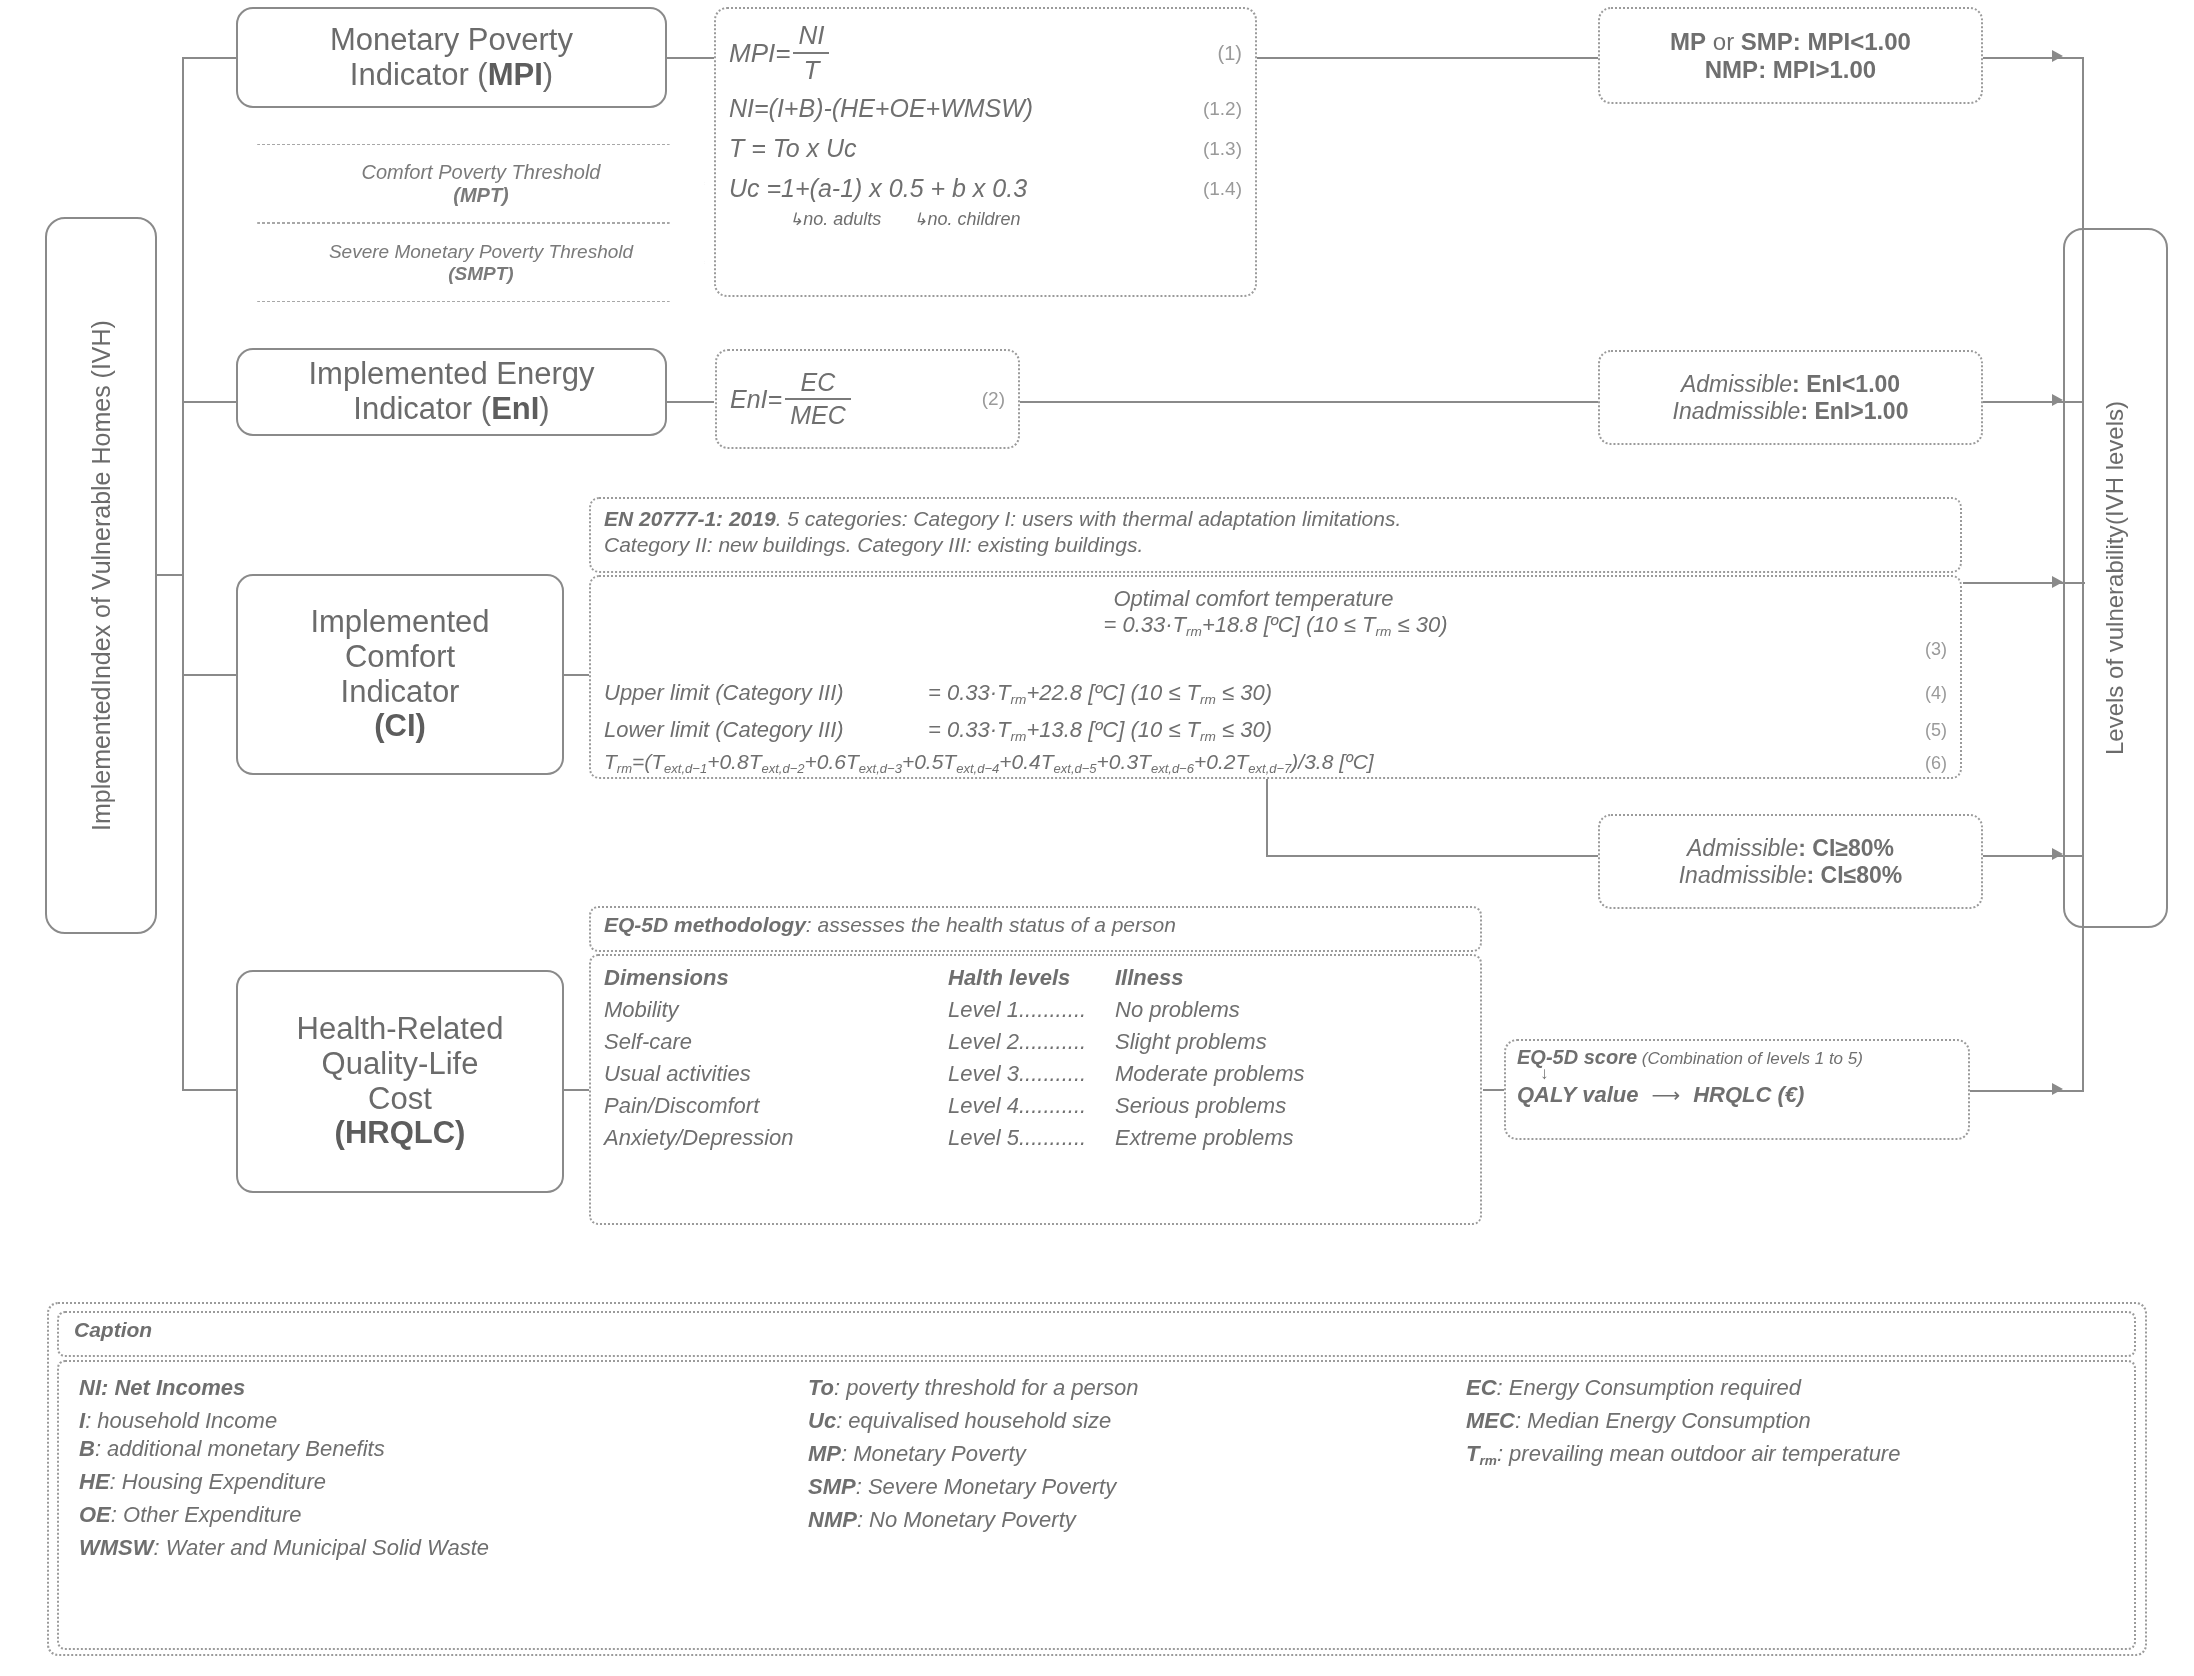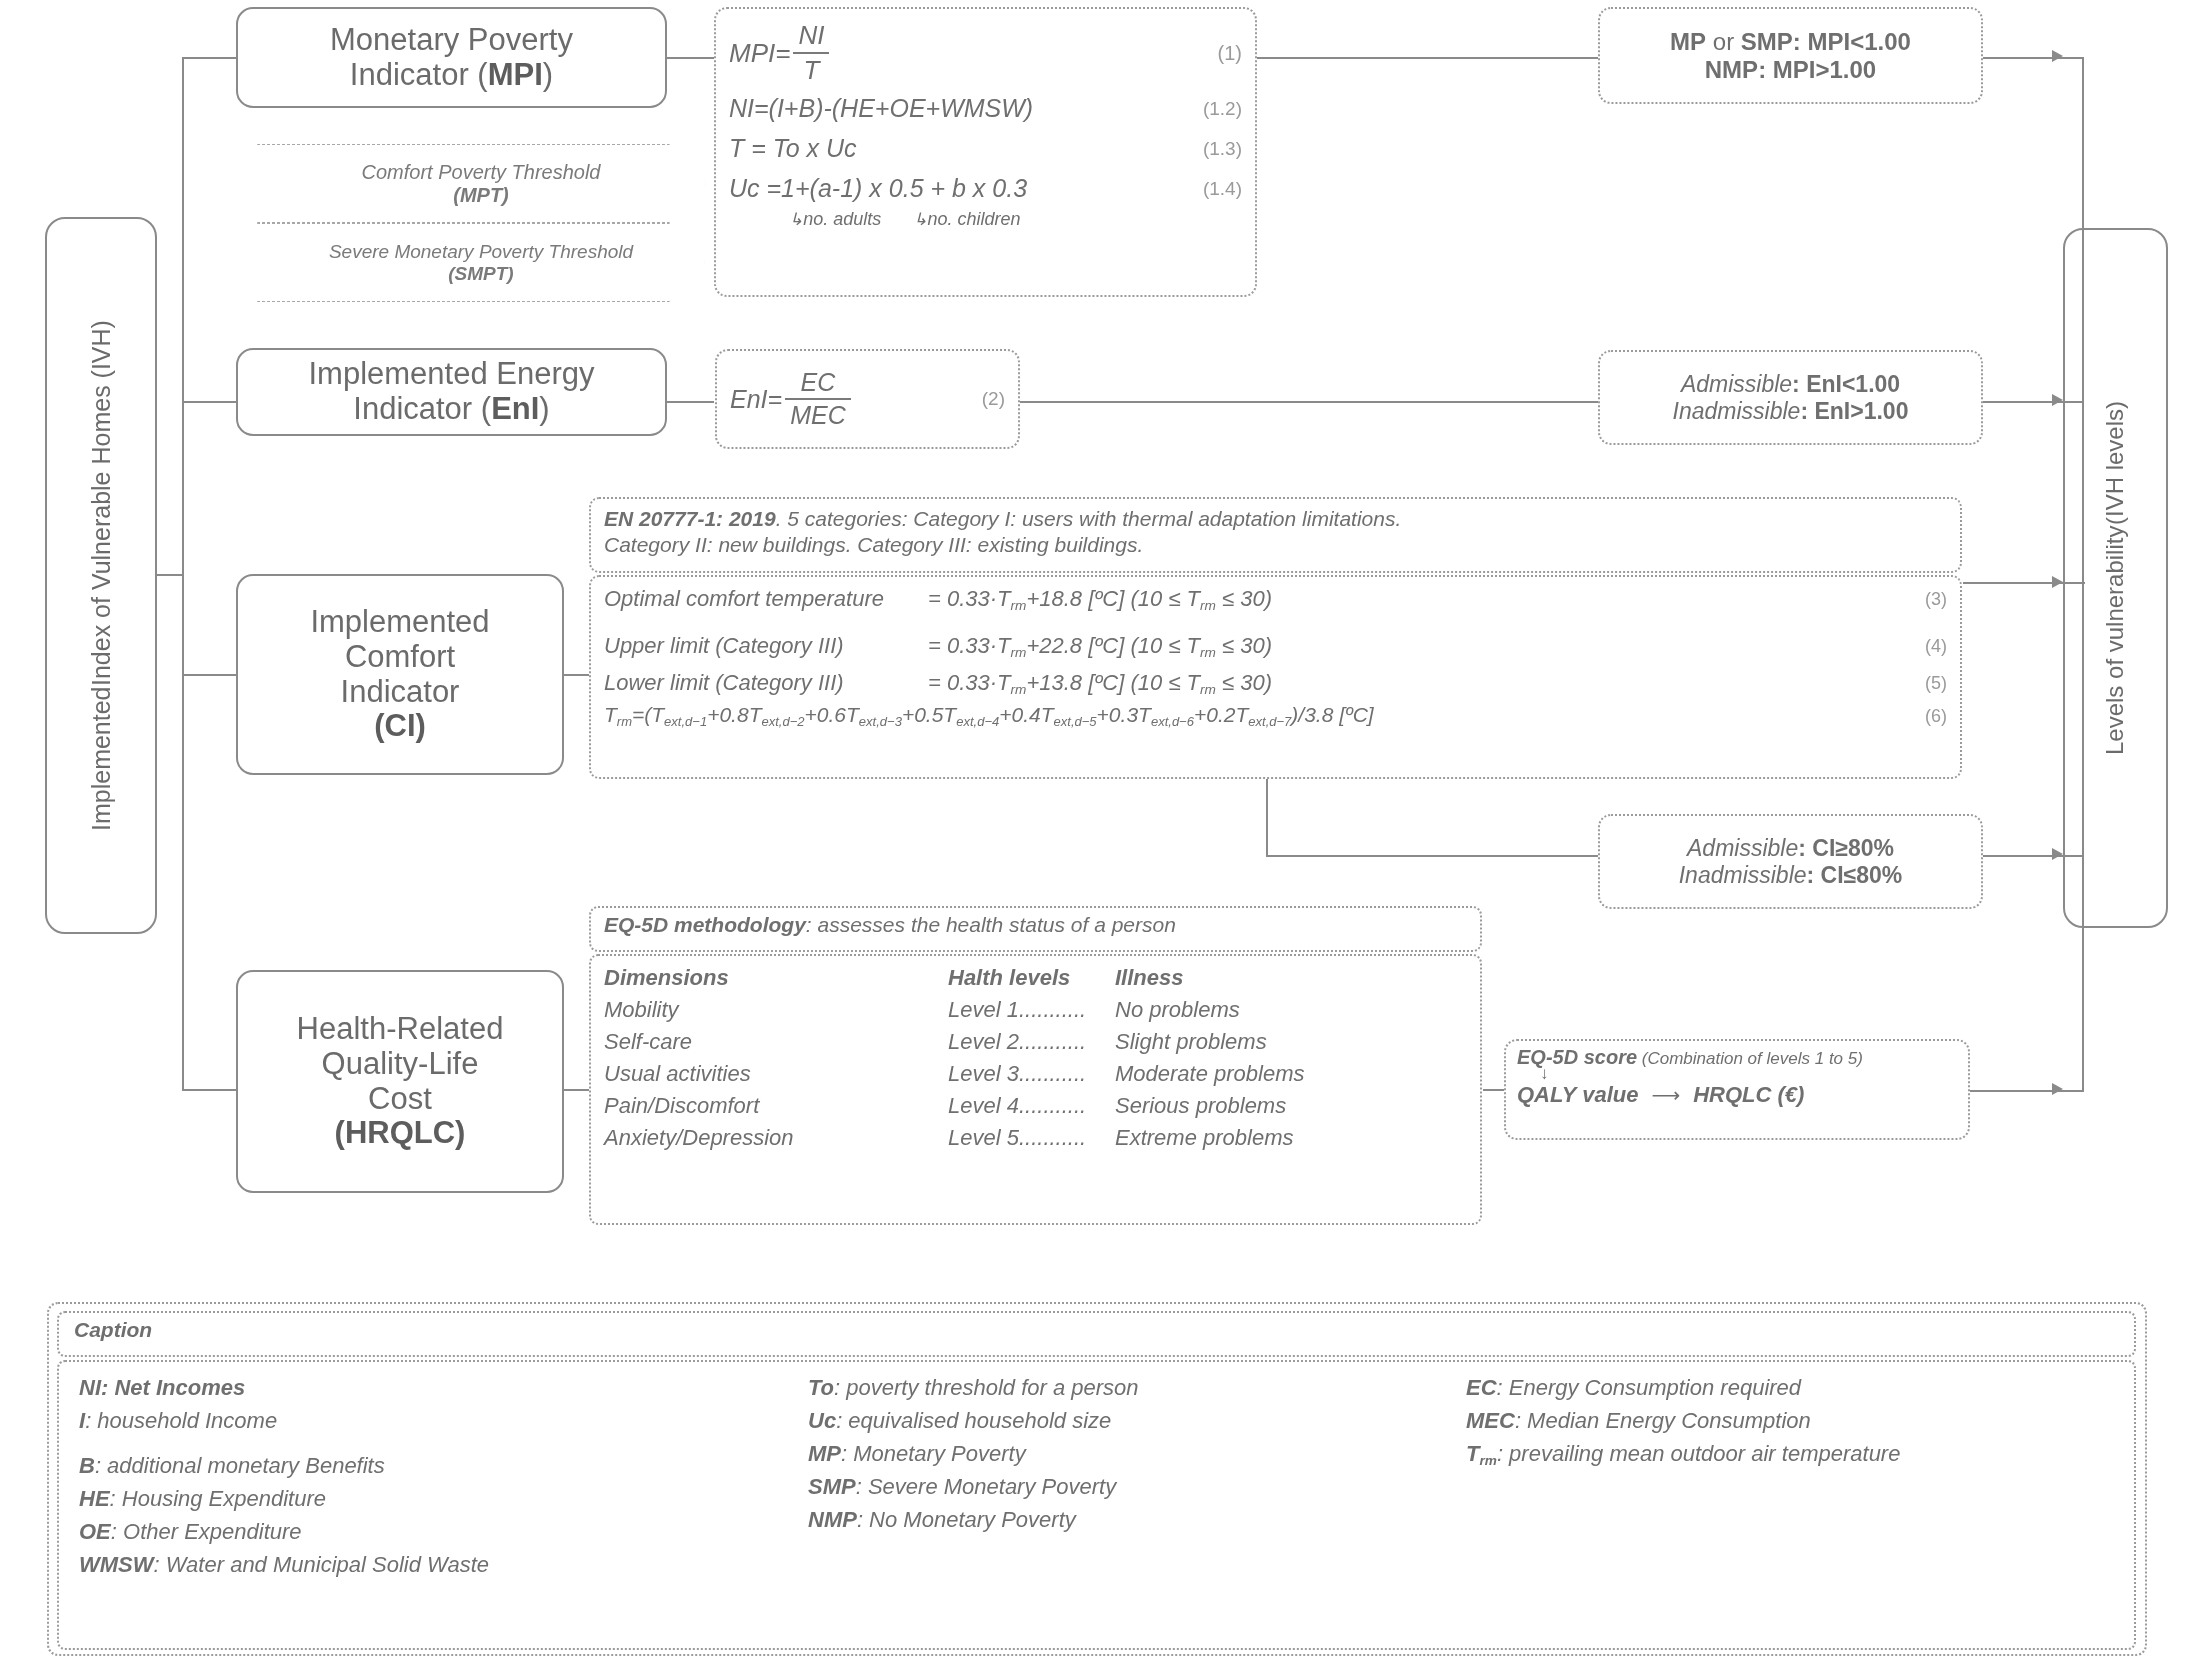--- a/index.html
+++ b/index.html
@@ -198,21 +198,21 @@
 
   <div class="abs dotbox-sq" style="left:589px;top:497px;width:1373px;height:76px;border-radius:10px;padding:7px 13px;font-size:21px;font-style:italic;line-height:1.22;">
     <div>
       <b>EN 20777-1: 2019</b><span>. 5 categories: Category I: users with thermal adaptation limitations.</span>
     </div>
     <div>Category II: new buildings. Category III: existing buildings.</div>
   </div>
 
   <div class="abs dotbox-sq" style="left:589px;top:575px;width:1373px;height:204px;border-radius:10px;padding:8px 13px;font-size:22px;font-style:italic;">
     <div id="comfort-rows">
-        <div class="frow" style="margin-top: 1px;">
+        <div class="frow" style="margin-top: 1px; flex-direction: column;">
           <span style="display:inline-block;width:324px;">Optimal comfort temperature</span>
           <span>= 0.33·T<sub>rm</sub>+18.8  [ºC] (10 ≤ T<sub>rm</sub> ≤ 30)</span>
           <span class="eqno" style="margin-left:auto;font-size:18px;">(3)</span>
         </div>
         <div class="frow" style="margin-top: 20px; justify-content: flex-end;">
           <span style="display:inline-block;width:324px;">Upper limit (Category III)</span>
           <span>= 0.33·T<sub>rm</sub>+22.8 [ºC] (10 ≤ T<sub>rm</sub> ≤ 30)</span>
           <span class="eqno" style="margin-left:auto;font-size:18px;">(4)</span>
         </div>
         <div class="frow" style="margin-top: 10px;">
@@ -300,21 +300,21 @@
   <div class="ln lnv" style="left:2082px;top:57px;height:1034px;"></div>
 
   <div class="abs dotbox-sq" style="left:47px;top:1302px;width:2100px;height:354px;border-radius:11px;padding:7px 11px;">
     <div class="abs dotbox-sq" style="left:8px;top:7px;width:2079px;height:46px;border-radius:8px;padding:5px 15px;font-size:21px;font-style:italic;font-weight:bold;">
       <span>Caption</span>
     </div>
     <div class="abs dotbox-sq" style="left:8px;top:56px;width:2079px;height:290px;border-radius:8px;padding:13px 20px;">
       <div style="display:grid;grid-template-columns:729px 658px auto;font-size:22px;font-style:italic;">
         <div id="cap-col1">
             <div style="margin-bottom: 7px;"><b>NI</b><b>: Net Incomes</b></div>
-            <div style="margin-bottom: 19px; font-style: italic;"><b>I</b><span>: household Income</span></div>
+            <div style="margin-bottom: 2px; font-style: italic;"><b>I</b><span>: household Income</span></div>
             <div style="margin-bottom: 7px;"><b>B</b><span>: additional monetary Benefits</span></div>
             <div style="margin-bottom: 7px;"><b>HE</b><span>: Housing Expenditure</span></div>
             <div style="margin-bottom: 7px;"><b>OE</b><span>: Other Expenditure</span></div>
             <div style="margin-bottom: 7px;"><b>WMSW</b><span>: Water and Municipal Solid Waste</span></div>
           </div>
         <div id="cap-col2">
             <div style="margin-bottom: 7px;"><b>To</b><span>: poverty threshold for a person</span></div>
             <div style="margin-bottom: 7px;"><b>Uc</b><span>: equivalised household size</span></div>
             <div style="margin-bottom: 7px;"><b>MP</b><span>: Monetary Poverty</span></div>
             <div style="margin-bottom: 7px;"><b>SMP</b><span>: Severe Monetary Poverty</span></div>

